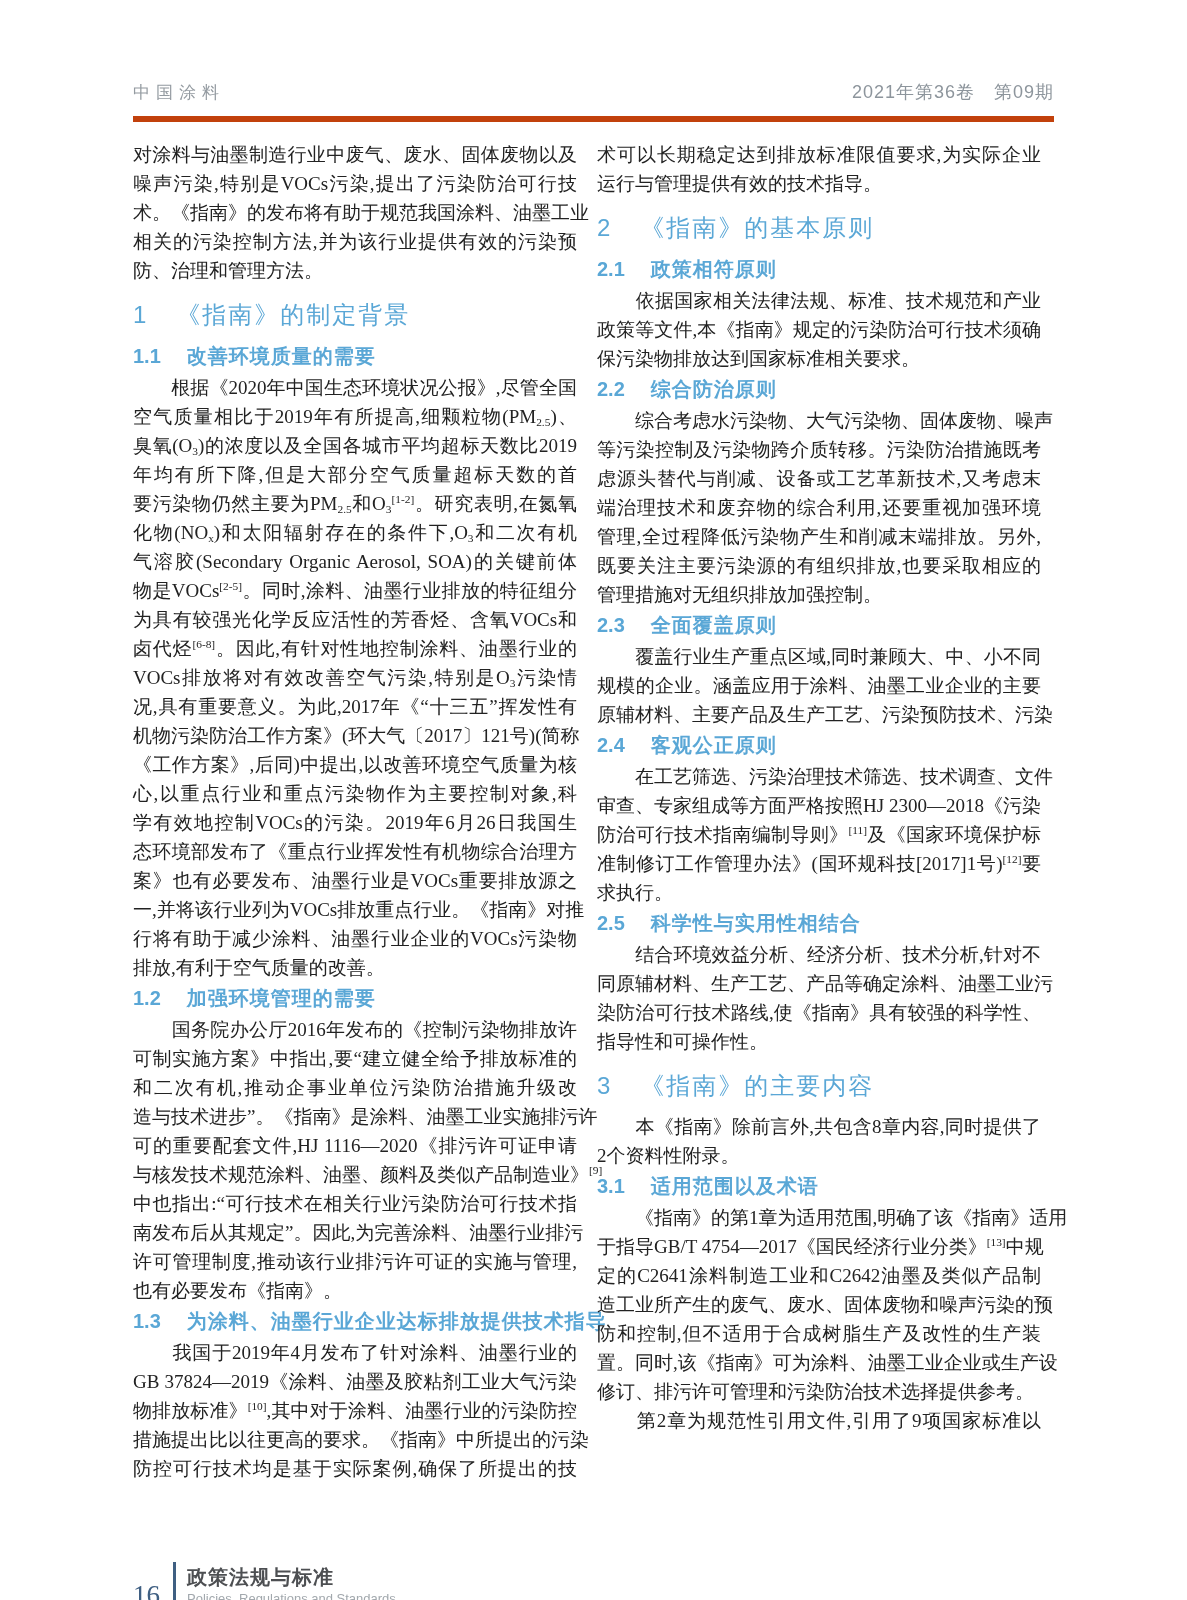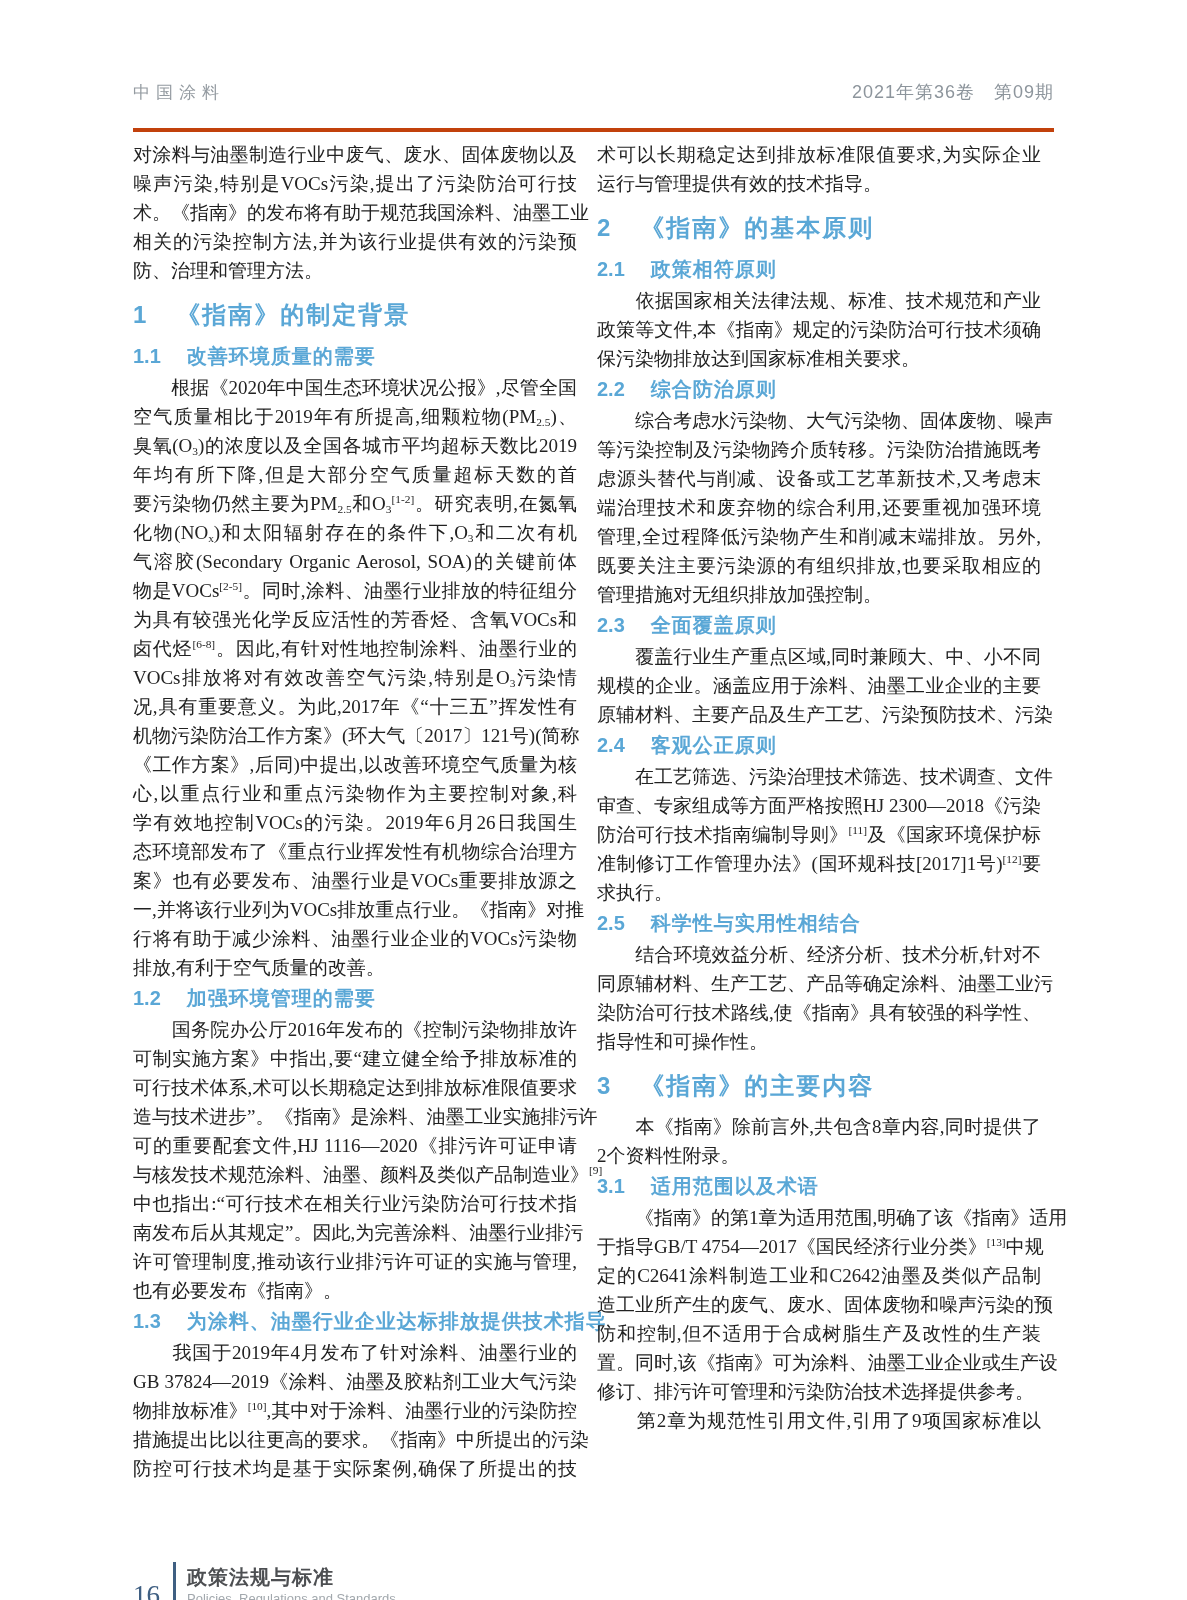--- a/index.html
+++ b/index.html
@@ -6,21 +6,21 @@
   .page{
     position:relative; width:1187px; height:1600px; background:#ffffff;
     margin:0 auto; overflow:hidden;
     font-family:"Liberation Serif","DejaVu Serif",serif;
     color:#222;
   }
   
   .page-header{
     position:absolute; left:133px; top:80px; width:921px;
     display:flex; justify-content:space-between; align-items:flex-end;
-    padding-bottom:24px; border-bottom:4px solid #c2410c;
+    padding-bottom:12px; border-bottom:6px solid #c2410c;
   }
   .journal-name{
     font-family:"Liberation Sans","DejaVu Sans",sans-serif;
     font-size:17px; color:#949ba1; letter-spacing:6px;
   }
   .issue-info{
     font-family:"Liberation Sans","DejaVu Sans",sans-serif;
     font-size:18px; color:#8d959c; letter-spacing:1px;
   }
   
@@ -34,21 +34,21 @@
   .line{
     font-size:19px; line-height:29px; height:29px;
     text-align:justify; text-align-last:justify;
     white-space:nowrap; color:#222;
   }
   .line.pend{ text-align-last:left; }
   .line sup{ font-size:0.6em; line-height:0; vertical-align:0.6em; }
   .line sub{ font-size:0.6em; line-height:0; vertical-align:-0.25em; }
   .h1{
     font-family:"Liberation Sans","DejaVu Sans",sans-serif;
-    font-weight:bold; font-size:24px; line-height:32px;
+    font-weight:normal; font-size:24px; line-height:32px;
     color:var(--accent,#5aa7d6); margin:14px 0 10px; letter-spacing:2px;
     white-space:nowrap;
   }
   .h1 .num{ margin-right:30px; letter-spacing:0; }
   .h2{
     font-family:"Liberation Sans","DejaVu Sans",sans-serif;
     font-weight:bold; font-size:20px; line-height:31px;
     color:var(--accent,#5aa7d6); margin:1px 0; letter-spacing:1px;
     white-space:nowrap;
   }
@@ -118,21 +118,21 @@
           <div class="line">态环境部发布了《重点行业挥发性有机物综合治理方</div>
           <div class="line">案》也有必要发布、油墨行业是VOCs重要排放源之</div>
           <div class="line">一,并将该行业列为VOCs排放重点行业。《指南》对推</div>
           <div class="line">行将有助于减少涂料、油墨行业企业的VOCs污染物</div>
           <div class="line pend">排放,有利于空气质量的改善。</div>
         </div>
         <div class="h2"><span class="num">1.2</span><span>加强环境管理的需要</span></div>
         <div class="para">
           <div class="line">　　国务院办公厅2016年发布的《控制污染物排放许</div>
           <div class="line">可制实施方案》中指出,要“建立健全给予排放标准的</div>
-          <div class="line">可行技术体系,术可以长期稳定达到排放标准限值要求</div>
+          <div class="line">和二次有机,推动企事业单位污染防治措施升级改</div>
           <div class="line">造与技术进步”。《指南》是涂料、油墨工业实施排污许</div>
           <div class="line">可的重要配套文件,HJ 1116—2020《排污许可证申请</div>
           <div class="line">与核发技术规范涂料、油墨、颜料及类似产品制造业》<sup>[9]</sup></div>
           <div class="line">中也指出:“可行技术在相关行业污染防治可行技术指</div>
           <div class="line">南发布后从其规定”。因此,为完善涂料、油墨行业排污</div>
           <div class="line">许可管理制度,推动该行业排污许可证的实施与管理,</div>
           <div class="line pend">也有必要发布《指南》。</div>
         </div>
         <div class="h2"><span class="num">1.3</span><span>为涂料、油墨行业企业达标排放提供技术指导</span></div>
         <div class="para">

